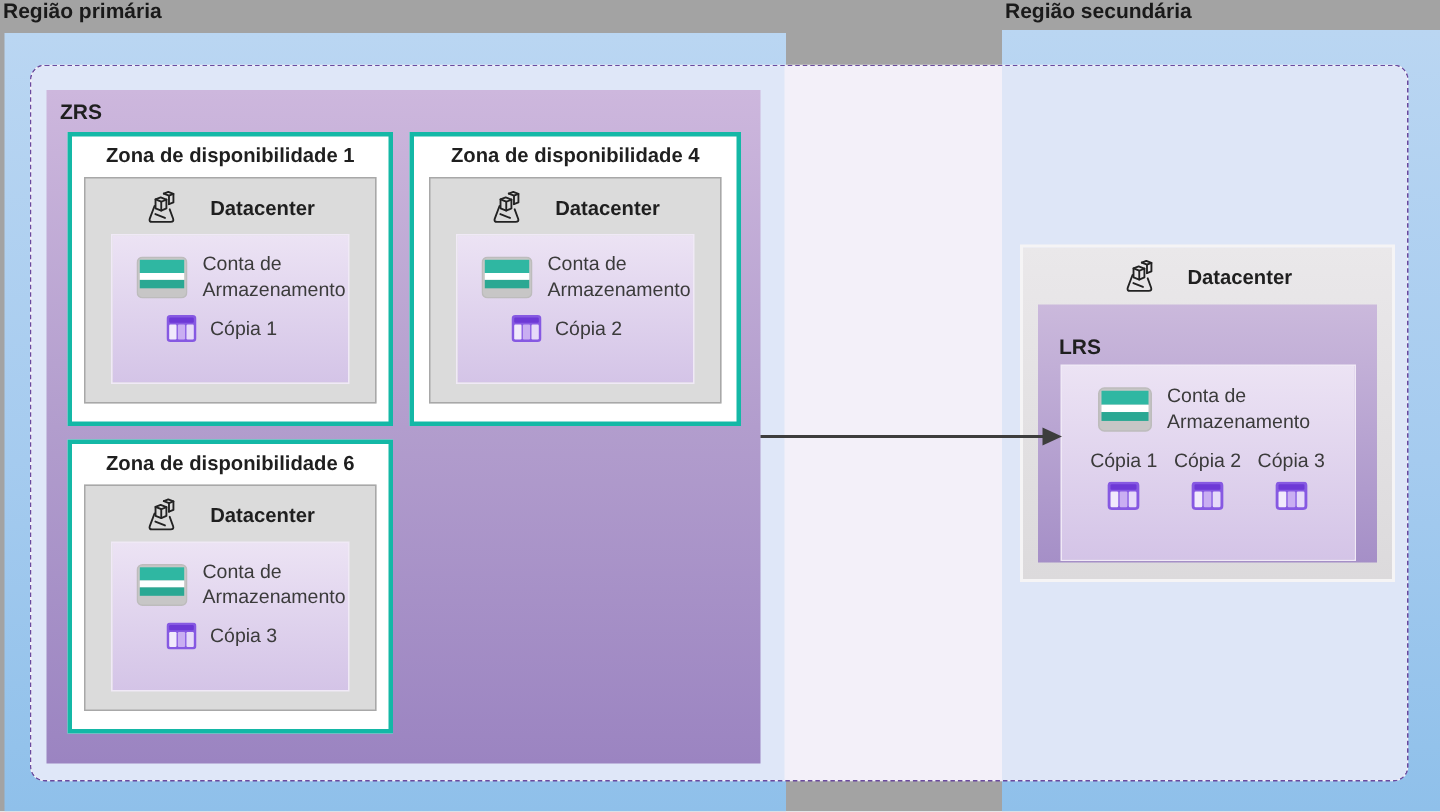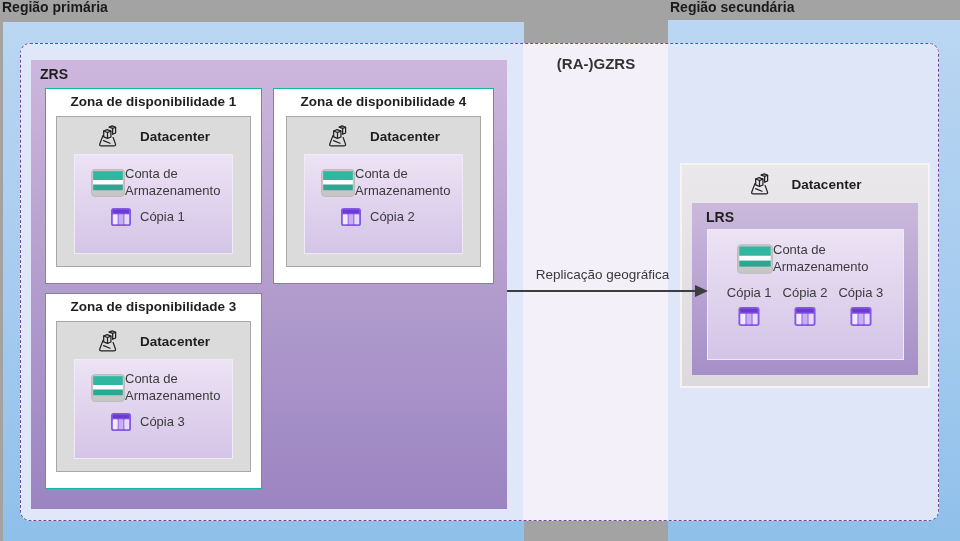--- a/index.html
+++ b/index.html
@@ -25,52 +25,52 @@
   .title-left{left:2px;}
   .title-right{left:670px;}
   .gzrs-label{position:absolute;left:524px;top:55px;width:144px;text-align:center;
     font-size:15px;font-weight:bold;color:#333333;z-index:3;}
   
   .zrs-box{position:absolute;left:31px;top:60px;width:476px;height:449px;
     background:linear-gradient(180deg,#cdb7dd 0%,#b29dcd 50%,#9b84c1 100%);z-index:2;}
   .group-label{font-size:14px;font-weight:bold;color:#1f1f1f;}
   .zrs-box .group-label{padding:6px 0 0 9px;}
   
-  .zone{position:absolute;background:#ffffff;border:1px solid #14b8a6;box-sizing:border-box;
+  .zone{position:absolute;background:#ffffff;border:3px solid #14b8a6;box-sizing:border-box;
     display:flex;flex-direction:column;align-items:center;z-index:3;height:196px;}
   .zone-title{margin-top:5px;font-size:13.5px;font-weight:bold;color:#1f1f1f;}
   
   .dc-box{margin-top:7px;width:195px;height:151px;background:#dbdbdb;border:1px solid #a8a8a8;
     box-sizing:border-box;display:flex;flex-direction:column;align-items:center;}
   .dc-header{display:flex;align-items:center;gap:22px;margin-top:8px;}
   .dc-header span{font-size:13.5px;font-weight:bold;color:#1f1f1f;}
   .dc-icon{width:21px;height:23px;}
   
   .storage-panel{margin-top:6px;width:159px;height:100px;box-sizing:border-box;
     background:linear-gradient(180deg,#ece3f4 0%,#d4c4e7 100%);border:1px solid #f0e9f6;}
-  .storage-row{display:flex;align-items:center;gap:0;margin-top:11px;padding-left:16px;}
+  .storage-row{display:flex;align-items:center;gap:10px;margin-top:11px;padding-left:16px;}
   .st-icon{width:34px;height:28px;flex:0 0 auto;}
   .storage-label{font-size:13px;color:#3b3b3b;line-height:1.3;width:100px;}
   .copy-row{display:flex;align-items:center;gap:9px;margin-top:8px;padding-left:36px;}
   .copy-row span{font-size:13px;color:#3b3b3b;}
   .tb-icon{width:20px;height:18px;flex:0 0 auto;}
   
   .arrow-label{position:absolute;left:505px;top:267px;width:195px;text-align:center;
     font-size:13.5px;color:#3a3a3a;z-index:6;}
   .arrow-line{position:absolute;left:507px;top:290px;width:190px;height:2px;background:#3d3d3d;z-index:6;}
   .arrow-head{position:absolute;left:695px;top:285px;width:0;height:0;z-index:6;
     border-left:13px solid #3d3d3d;border-top:6px solid transparent;border-bottom:6px solid transparent;}
   
   .dc-right{position:absolute;left:680px;top:163px;width:250px;height:225px;box-sizing:border-box;
     background:linear-gradient(180deg,#eae8ea 0%,#dcdadc 100%);border:2px solid #f5f4f5;
     display:flex;flex-direction:column;align-items:center;z-index:3;}
   .lrs-box{margin-top:7px;width:226px;height:172px;box-sizing:border-box;
     background:linear-gradient(180deg,#cbb9dc 0%,#a58fc7 100%);
     display:flex;flex-direction:column;align-items:center;}
-  .lrs-box .group-label{align-self:flex-start;padding:6px 0 0 14px;}
+  .lrs-box .group-label{align-self:flex-start;padding:20px 0 0 14px;}
   .lrs-panel{margin-top:4px;width:197px;height:131px;box-sizing:border-box;
     background:linear-gradient(180deg,#ece3f4 0%,#d4c4e7 100%);border:1px solid #f0e9f6;
     display:flex;flex-direction:column;align-items:center;}
   .lrs-panel .storage-row{margin-top:12px;padding-left:0;justify-content:center;}
   .st-icon.lg{width:36px;height:30px;}
   .copies-row{display:flex;gap:11px;margin-top:9px;justify-content:center;}
   .copy-col{display:flex;flex-direction:column;align-items:center;gap:7px;}
   .copy-col span{font-size:13px;color:#3b3b3b;white-space:nowrap;}
   .tb-icon.lg{width:22px;height:19px;}
   .svg-defs{position:absolute;width:0;height:0;overflow:hidden;}
@@ -111,21 +111,20 @@
   <div class="region region-left"></div>
   <div class="region region-right"></div>
 
   <div class="dashed-box">
     <div class="fill-left"></div>
     <div class="fill-right"></div>
   </div>
 
   <div class="region-title title-left">Região primária</div>
   <div class="region-title title-right">Região secundária</div>
-  <div class="gzrs-label">(RA-)GZRS</div>
 
   <div class="zrs-box">
     <div class="group-label">ZRS</div>
   </div>
 
   <div class="zone" style="left:45px;top:88px;width:217px;">
     <div class="zone-title">Zona de disponibilidade 1</div>
     <div class="dc-box">
       <div class="dc-header">
         <svg class="dc-icon">
@@ -170,21 +169,21 @@
           <svg class="tb-icon">
               <use href="#sym-table"></use>
             </svg>
           <span>Cópia 2</span>
         </div>
       </div>
     </div>
   </div>
 
   <div class="zone" style="left:45px;top:293px;width:217px;">
-    <div class="zone-title">Zona de disponibilidade 3</div>
+    <div class="zone-title">Zona de disponibilidade 6</div>
     <div class="dc-box">
       <div class="dc-header">
         <svg class="dc-icon">
             <use href="#sym-datacenter"></use>
           </svg>
         <span>Datacenter</span>
       </div>
       <div class="storage-panel">
         <div class="storage-row">
           <svg class="st-icon">
@@ -195,21 +194,20 @@
         <div class="copy-row">
           <svg class="tb-icon">
               <use href="#sym-table"></use>
             </svg>
           <span>Cópia 3</span>
         </div>
       </div>
     </div>
   </div>
 
-  <div class="arrow-label">Replicação geográfica</div>
   <div class="arrow-line"></div>
   <div class="arrow-head"></div>
 
   <div class="dc-right">
     <div class="dc-header">
       <svg class="dc-icon">
           <use href="#sym-datacenter"></use>
         </svg>
       <span>Datacenter</span>
     </div>

